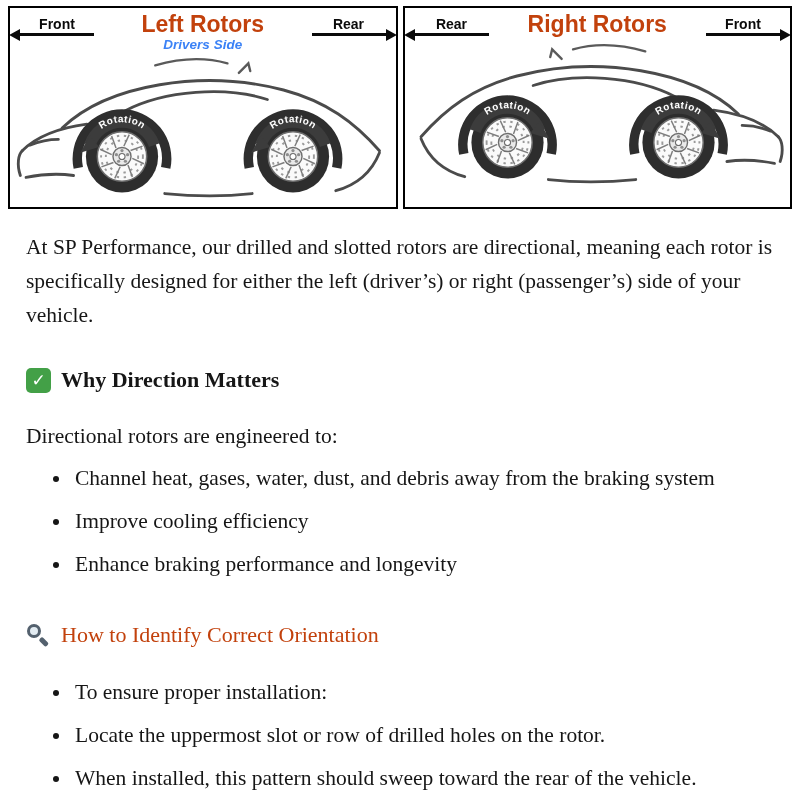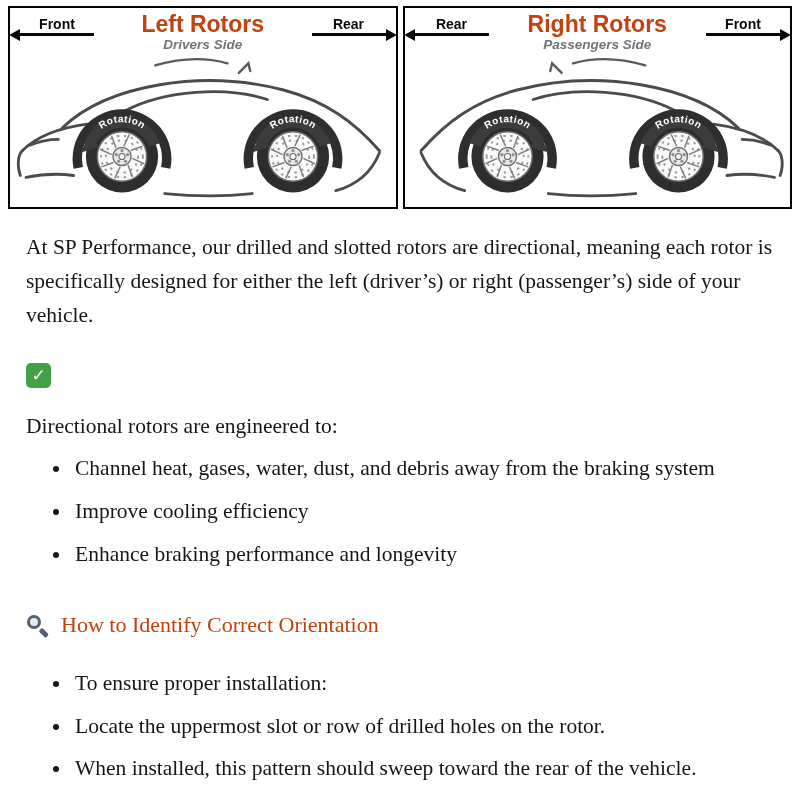--- a/index.html
+++ b/index.html
@@ -12,21 +12,21 @@
   .panel-header { display:flex; justify-content:space-between; align-items:flex-start; padding:6px 10px 0; font-family:"Liberation Sans", sans-serif; }
   .corner { display:flex; flex-direction:column; align-items:center; width:74px; padding-top:2px;justify-content:space-between; }
   .cl-text { font-weight:bold; font-size:14px; color:#0a0a0a; }
   .cl-arrow { position:relative; height:3px; background:#0a0a0a; width:100%; margin-top:1px; }
   .cl-arrow.left::before { content:""; position:absolute; left:-11px; top:-4.5px; width:0; height:0;
       border-top:6px solid transparent; border-bottom:6px solid transparent; border-right:11px solid #0a0a0a; }
   .cl-arrow.right::after { content:""; position:absolute; right:-11px; top:-4.5px; width:0; height:0;
       border-top:6px solid transparent; border-bottom:6px solid transparent; border-left:11px solid #0a0a0a; }
   .panel-title { text-align:center; flex:1; margin-top:-3px; }
   .panel-title .t { font-size:23px; font-weight:bold; color:#c2410c; }
-  .panel-title .s { font-size:13.5px; font-weight:bold; font-style:italic; color:#737373; margin-top:-1px; }
+  .panel-title .s { font-size:13.5px; font-weight:bold; font-style:italic; color:#3b82f6; margin-top:-1px; }
   .car-svg { width:100%; height:152px; display:block; }
 
   
   article { padding:18px 26px 8px; font-size:21.5px; line-height:1.58; }
   .intro { margin:4px 0 12px; }
   .sec-h2 { font-size:22px; font-weight:bold; margin:30px 0 22px; display:flex; align-items:center; gap:10px; }
   .sec-h3 { font-size:22px; font-weight:normal; margin:36px 0 24px; display:flex; align-items:center; gap:10px; color:#c2410c; }
   .lead { margin:12px 0 4px; }
   ul { margin:8px 0 18px; padding-left:46px; }
   li { margin:3px 0 9px; padding-left:3px; }
@@ -125,21 +125,20 @@
   </div>
 
   <div class="panel">
     <div class="panel-header">
       <div class="corner">
         <span class="cl-text">Rear</span>
         <span class="cl-arrow left"></span>
       </div>
       <div class="panel-title">
         <div class="t">Right Rotors</div>
-        <div class="s">Passengers Side</div>
       </div>
       <div class="corner">
         <span class="cl-text">Front</span>
         <span class="cl-arrow right"></span>
       </div>
     </div>
     <svg class="car-svg" viewBox="0 0 400 160" preserveAspectRatio="xMidYMax meet">
       <use href="#car" transform="translate(400,0) scale(-1,1)"></use>
       <path id="rb-r1" d="M 71 98 A 36 36 0 0 1 139 98" fill="none" stroke="#3c3c3c" stroke-width="12"></path>
       <polygon points="149,106 139,88 129,100" fill="#3c3c3c"></polygon>
@@ -153,20 +152,21 @@
       </text>
     </svg>
   </div>
 </div>
 
 <article>
   <p class="intro">At SP Performance, our drilled and slotted rotors are directional, meaning each rotor is specifically designed for either the left (driver’s) or right (passenger’s) side of your vehicle.</p>
 
   <h2 class="sec-h2">
     <span class="check-icon">✓</span>
+    <span>Why Direction Matters</span>
   </h2>
 
   <p class="lead">Directional rotors are engineered to:</p>
 
   <ul>
     <li>Channel heat, gases, water, dust, and debris away from the braking system</li>
     <li>Improve cooling efficiency</li>
     <li>Enhance braking performance and longevity</li>
   </ul>
 

